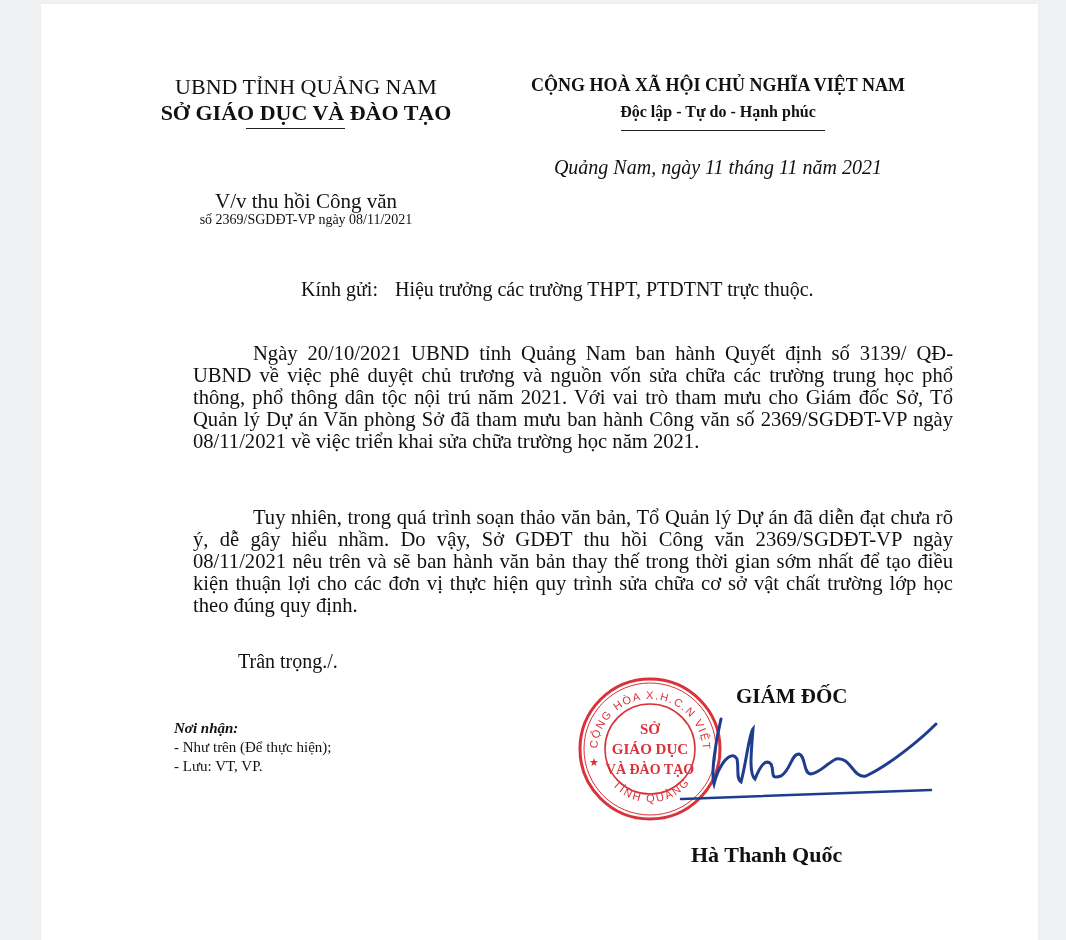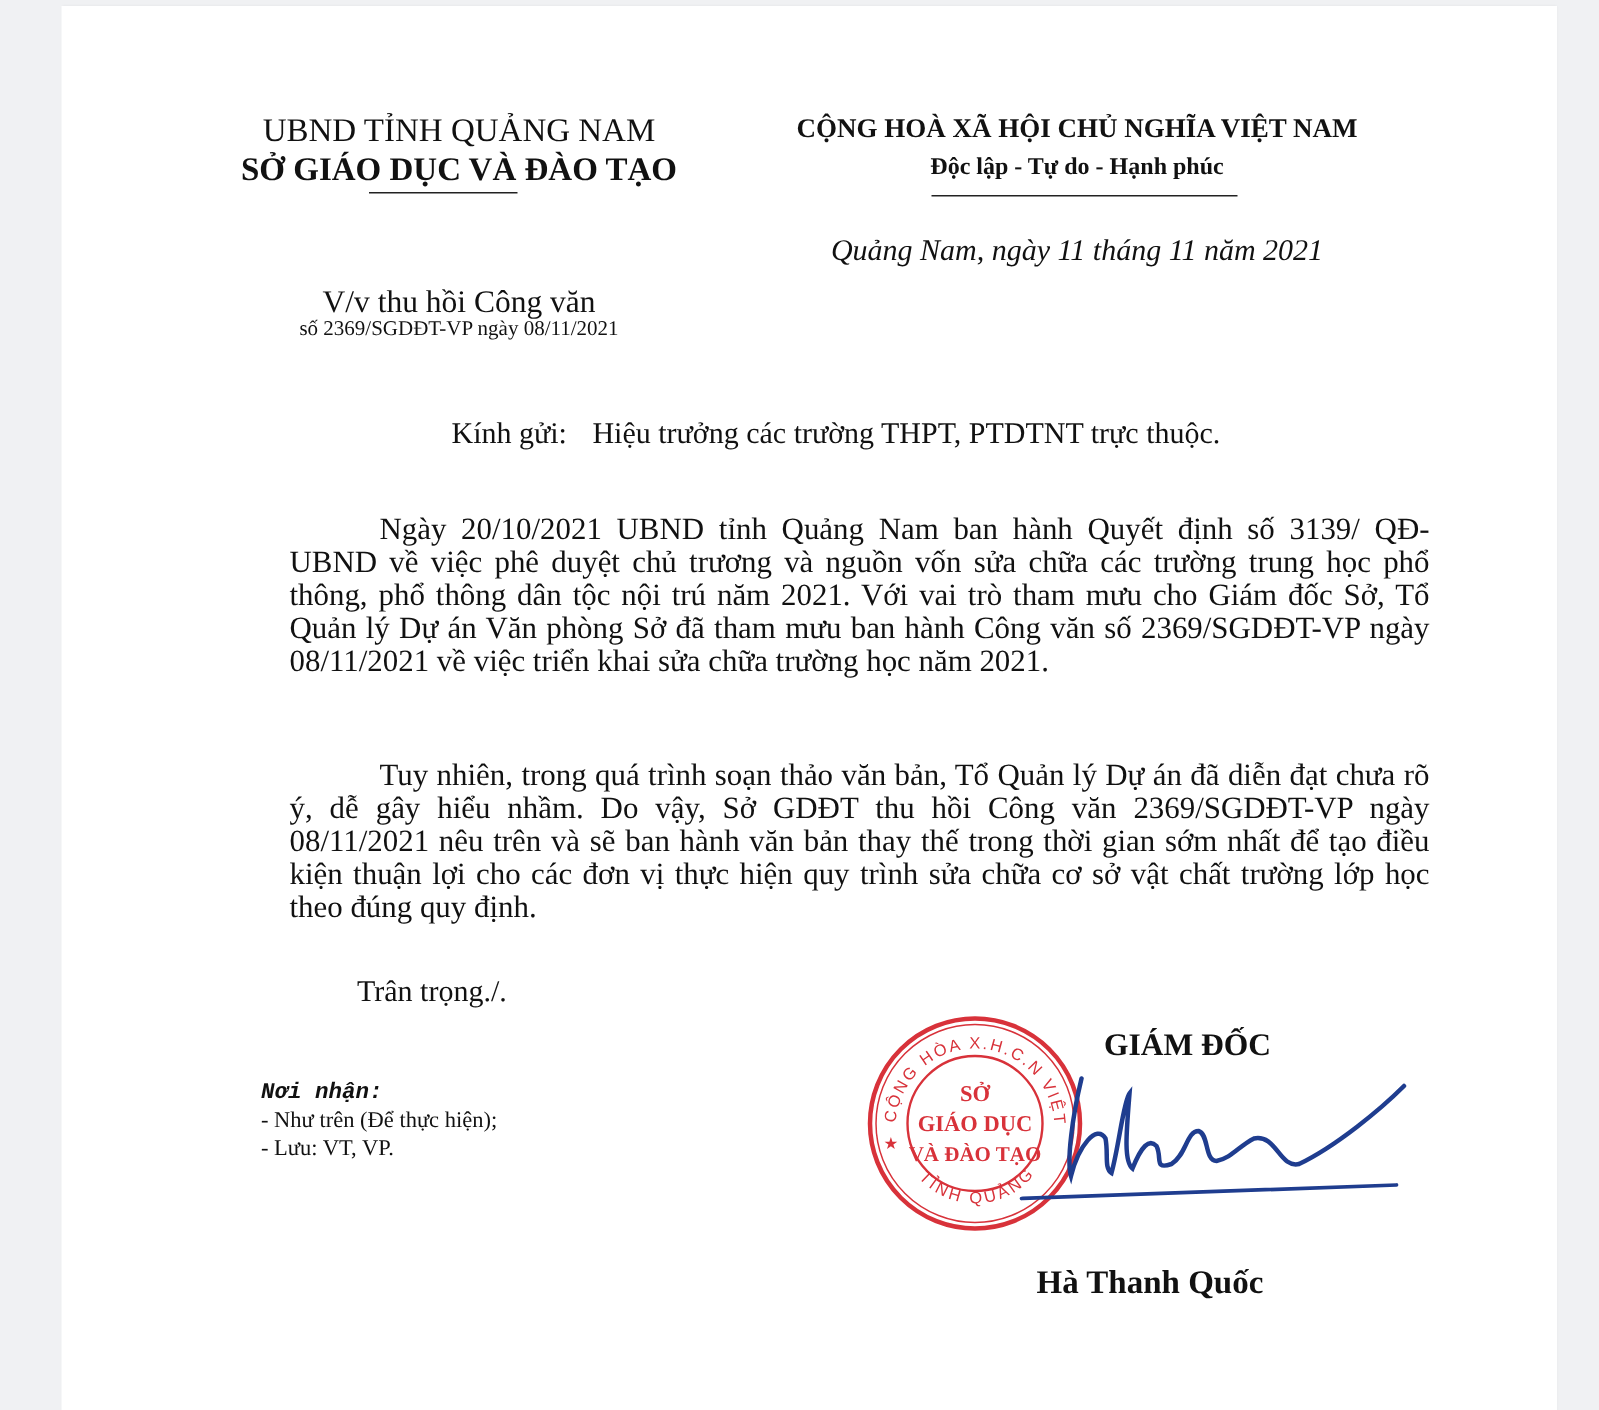--- a/index.html
+++ b/index.html
@@ -40,21 +40,21 @@
   .body-text {
     position: absolute; left: 152px; width: 760px;
     font-size: 20.6px; line-height: 22px; text-align: justify;
   }
   .body-text p { margin: 0; text-indent: 60px; text-align: justify; }
   .p1 { top: 338px; }
   .p2 { top: 502px; }
   .tran { left: 197px; top: 646px; font-size: 20px; }
 
   .noinhan { left: 133px; top: 715px; font-size: 15px; line-height: 19px; }
-  .noinhan .title { font-weight: bold; font-style: italic; font-family: Liberation Mono, monospace; }
+  .noinhan .title { font-weight: bold; font-style: italic; }
 
   .gd { left: 695px; top: 680px; font-size: 21px; font-weight: bold; }
   .name { left: 650px; top: 838px; font-size: 22px; font-weight: bold; text-align: center; }
 
   .stamp { position: absolute; left: 534px; top: 670px; width: 150px; height: 150px; }
   .sig { position: absolute; left: 600px; top: 700px; width: 300px; height: 110px; }
 </style>
 </head>
 <body>
 

